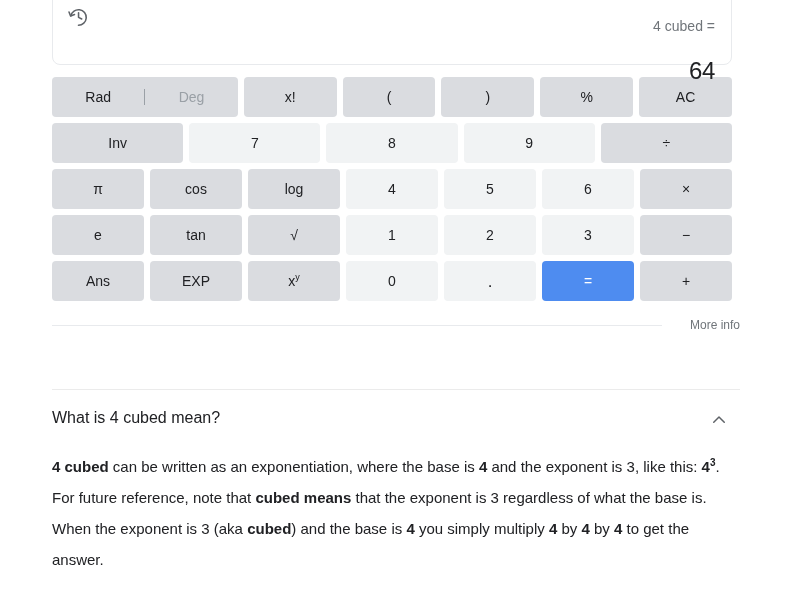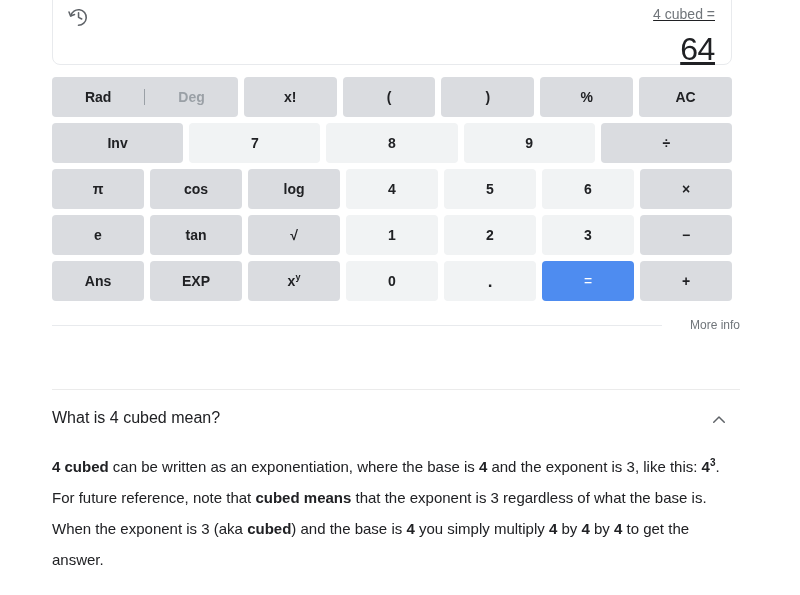--- a/index.html
+++ b/index.html
@@ -37,37 +37,36 @@
   #history-icon {
     position: absolute;
     left: 14px;
     top: 23px;
     width: 22px;
     height: 22px;
   }
   #display-right {
     position: absolute;
     right: 16px;
-    top: 22px;
+    top: 34px;
     text-align: right;
-    text-decoration: underline;
   }
   #calc-expression {
     font-size: 14px;
     color: #70757a;
     line-height: 18px;
     white-space: nowrap;
   }
   #calc-result {
-    font-size: 32px;
+    font-size: 24px;
     font-weight: 400;
     color: #202124;
     line-height: 36px;
     letter-spacing: -0.4px;
-    margin-top: 8px;
+    margin-top: 18px;
   }
 
   
   #calc-keypad {
     margin-top: 12px;
     display: flex;
     flex-direction: column;
     gap: 6px;
   }
   .keypad-row {
@@ -85,21 +84,20 @@
     font-size: 14px;
     line-height: 40px;
     text-align: center;
     cursor: pointer;
     padding: 0;
     user-select: none;
     display: flex;
     align-items: center;
     justify-content: center;
     white-space: nowrap;
-    font-weight: bold;
   }
   .key.num {
     background: #f1f3f4;
   }
   .key.equals {
     background: #4e8cf0;
     color: #ffffff;
     font-weight: 500;
   }
   .key.wide {

